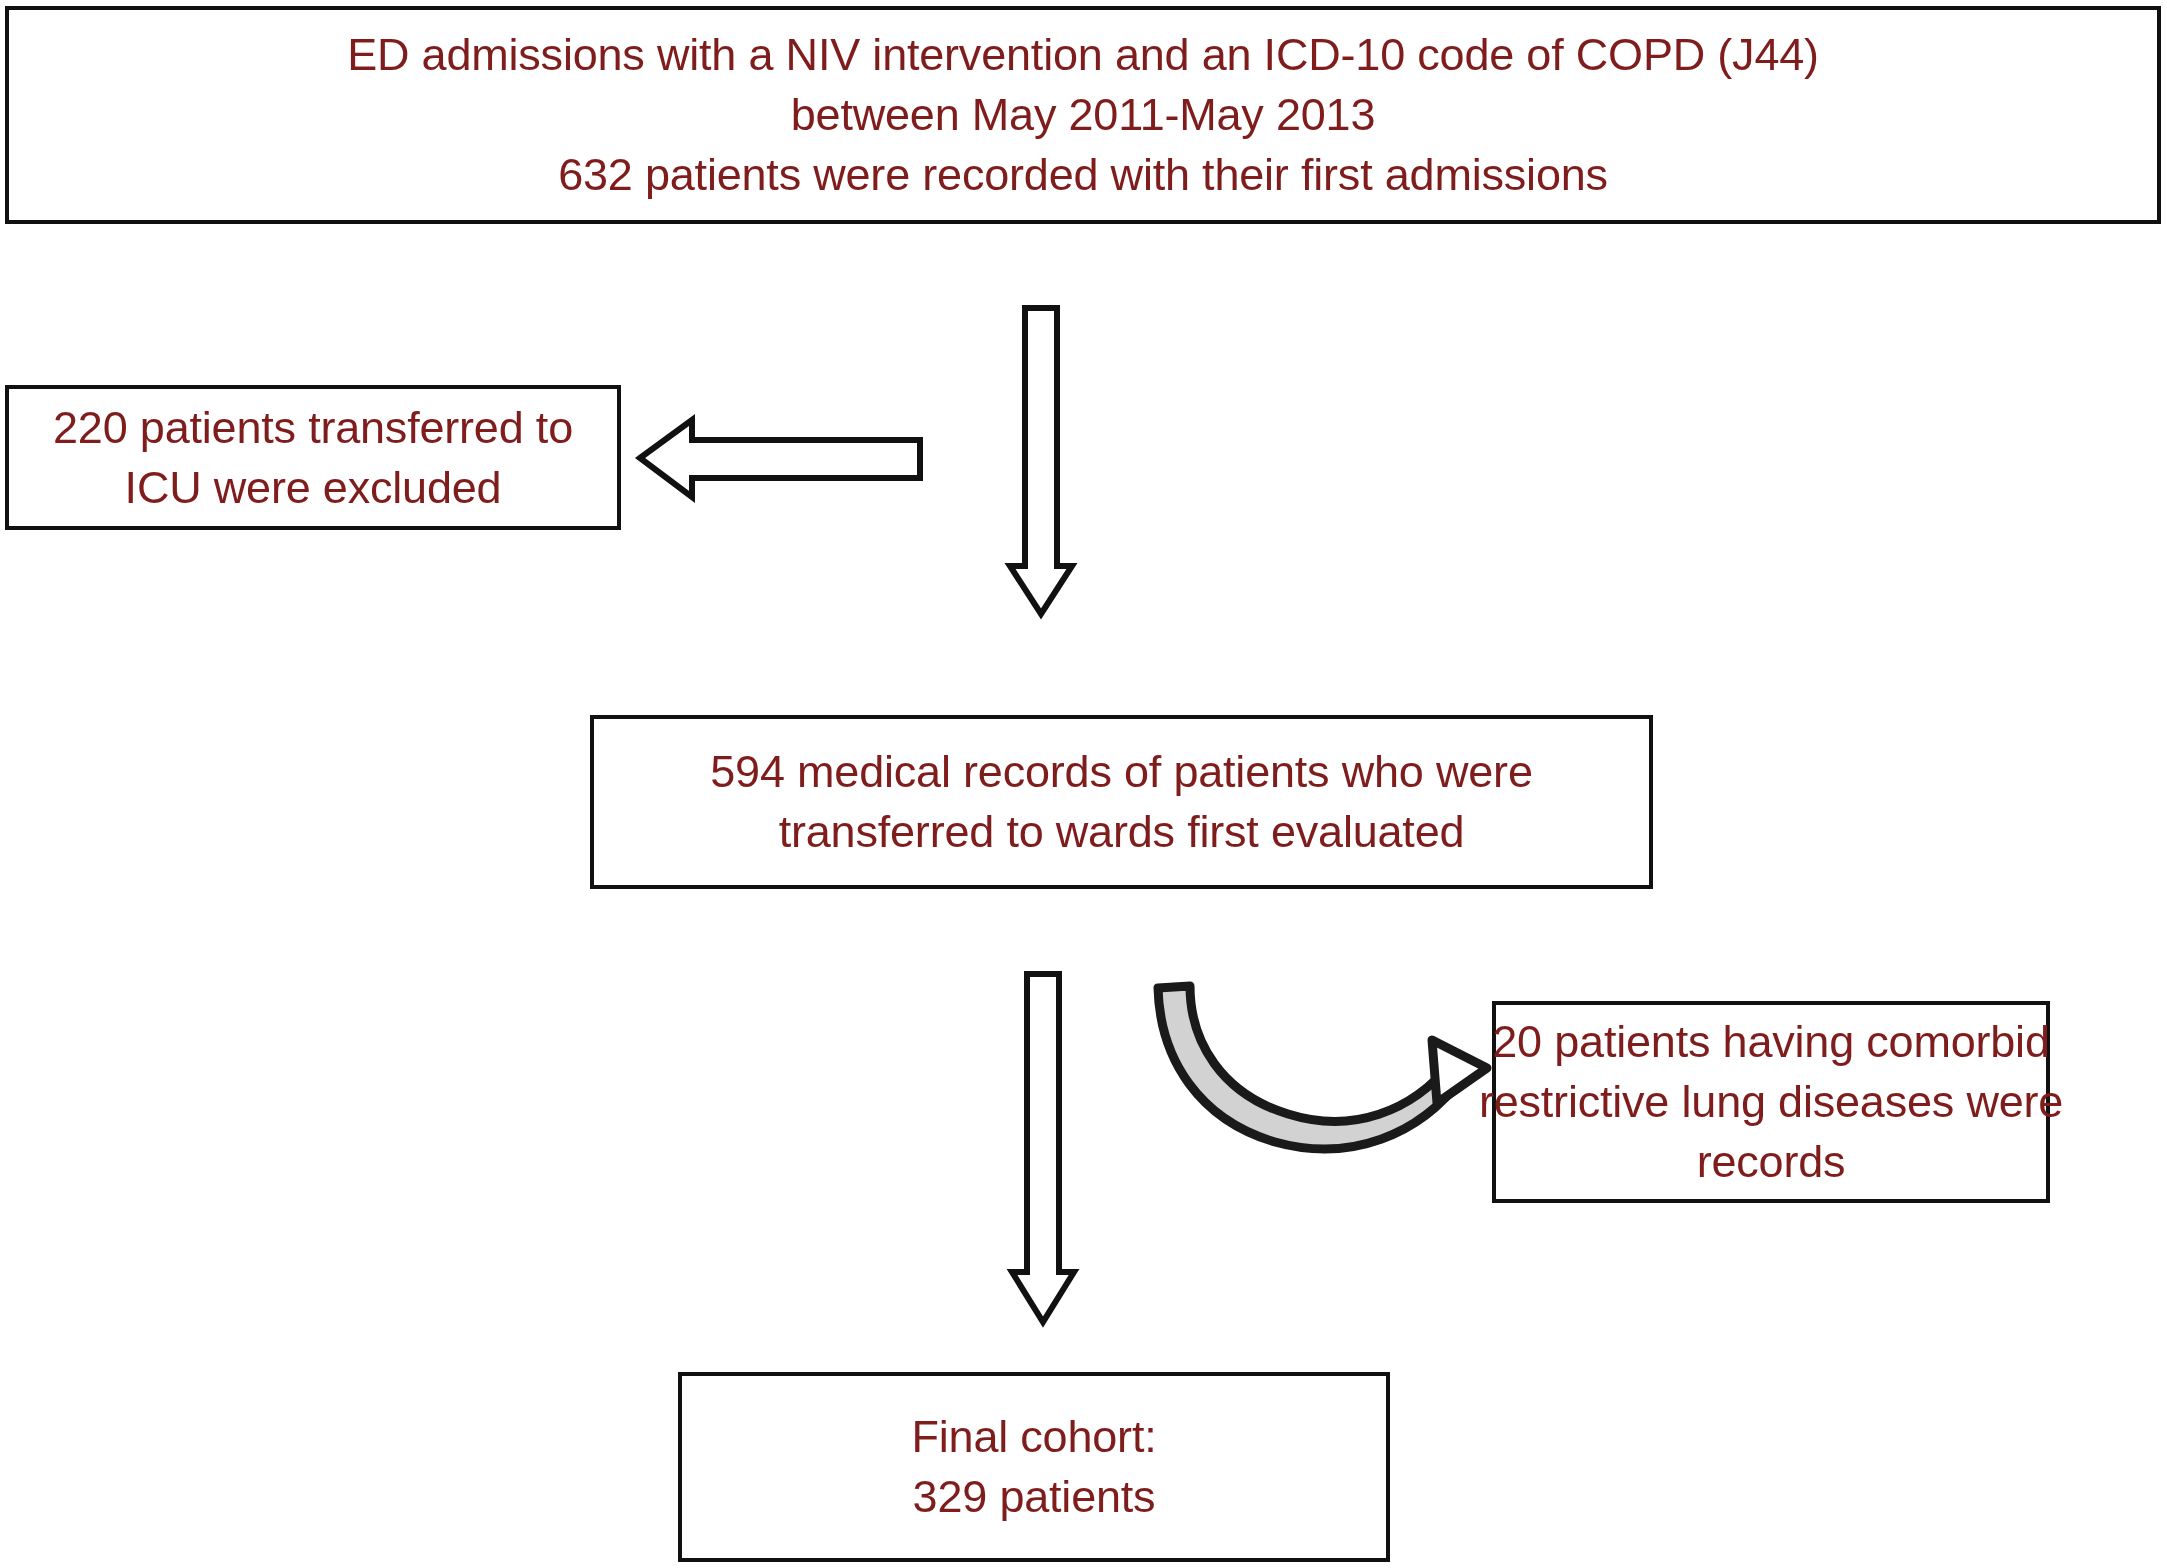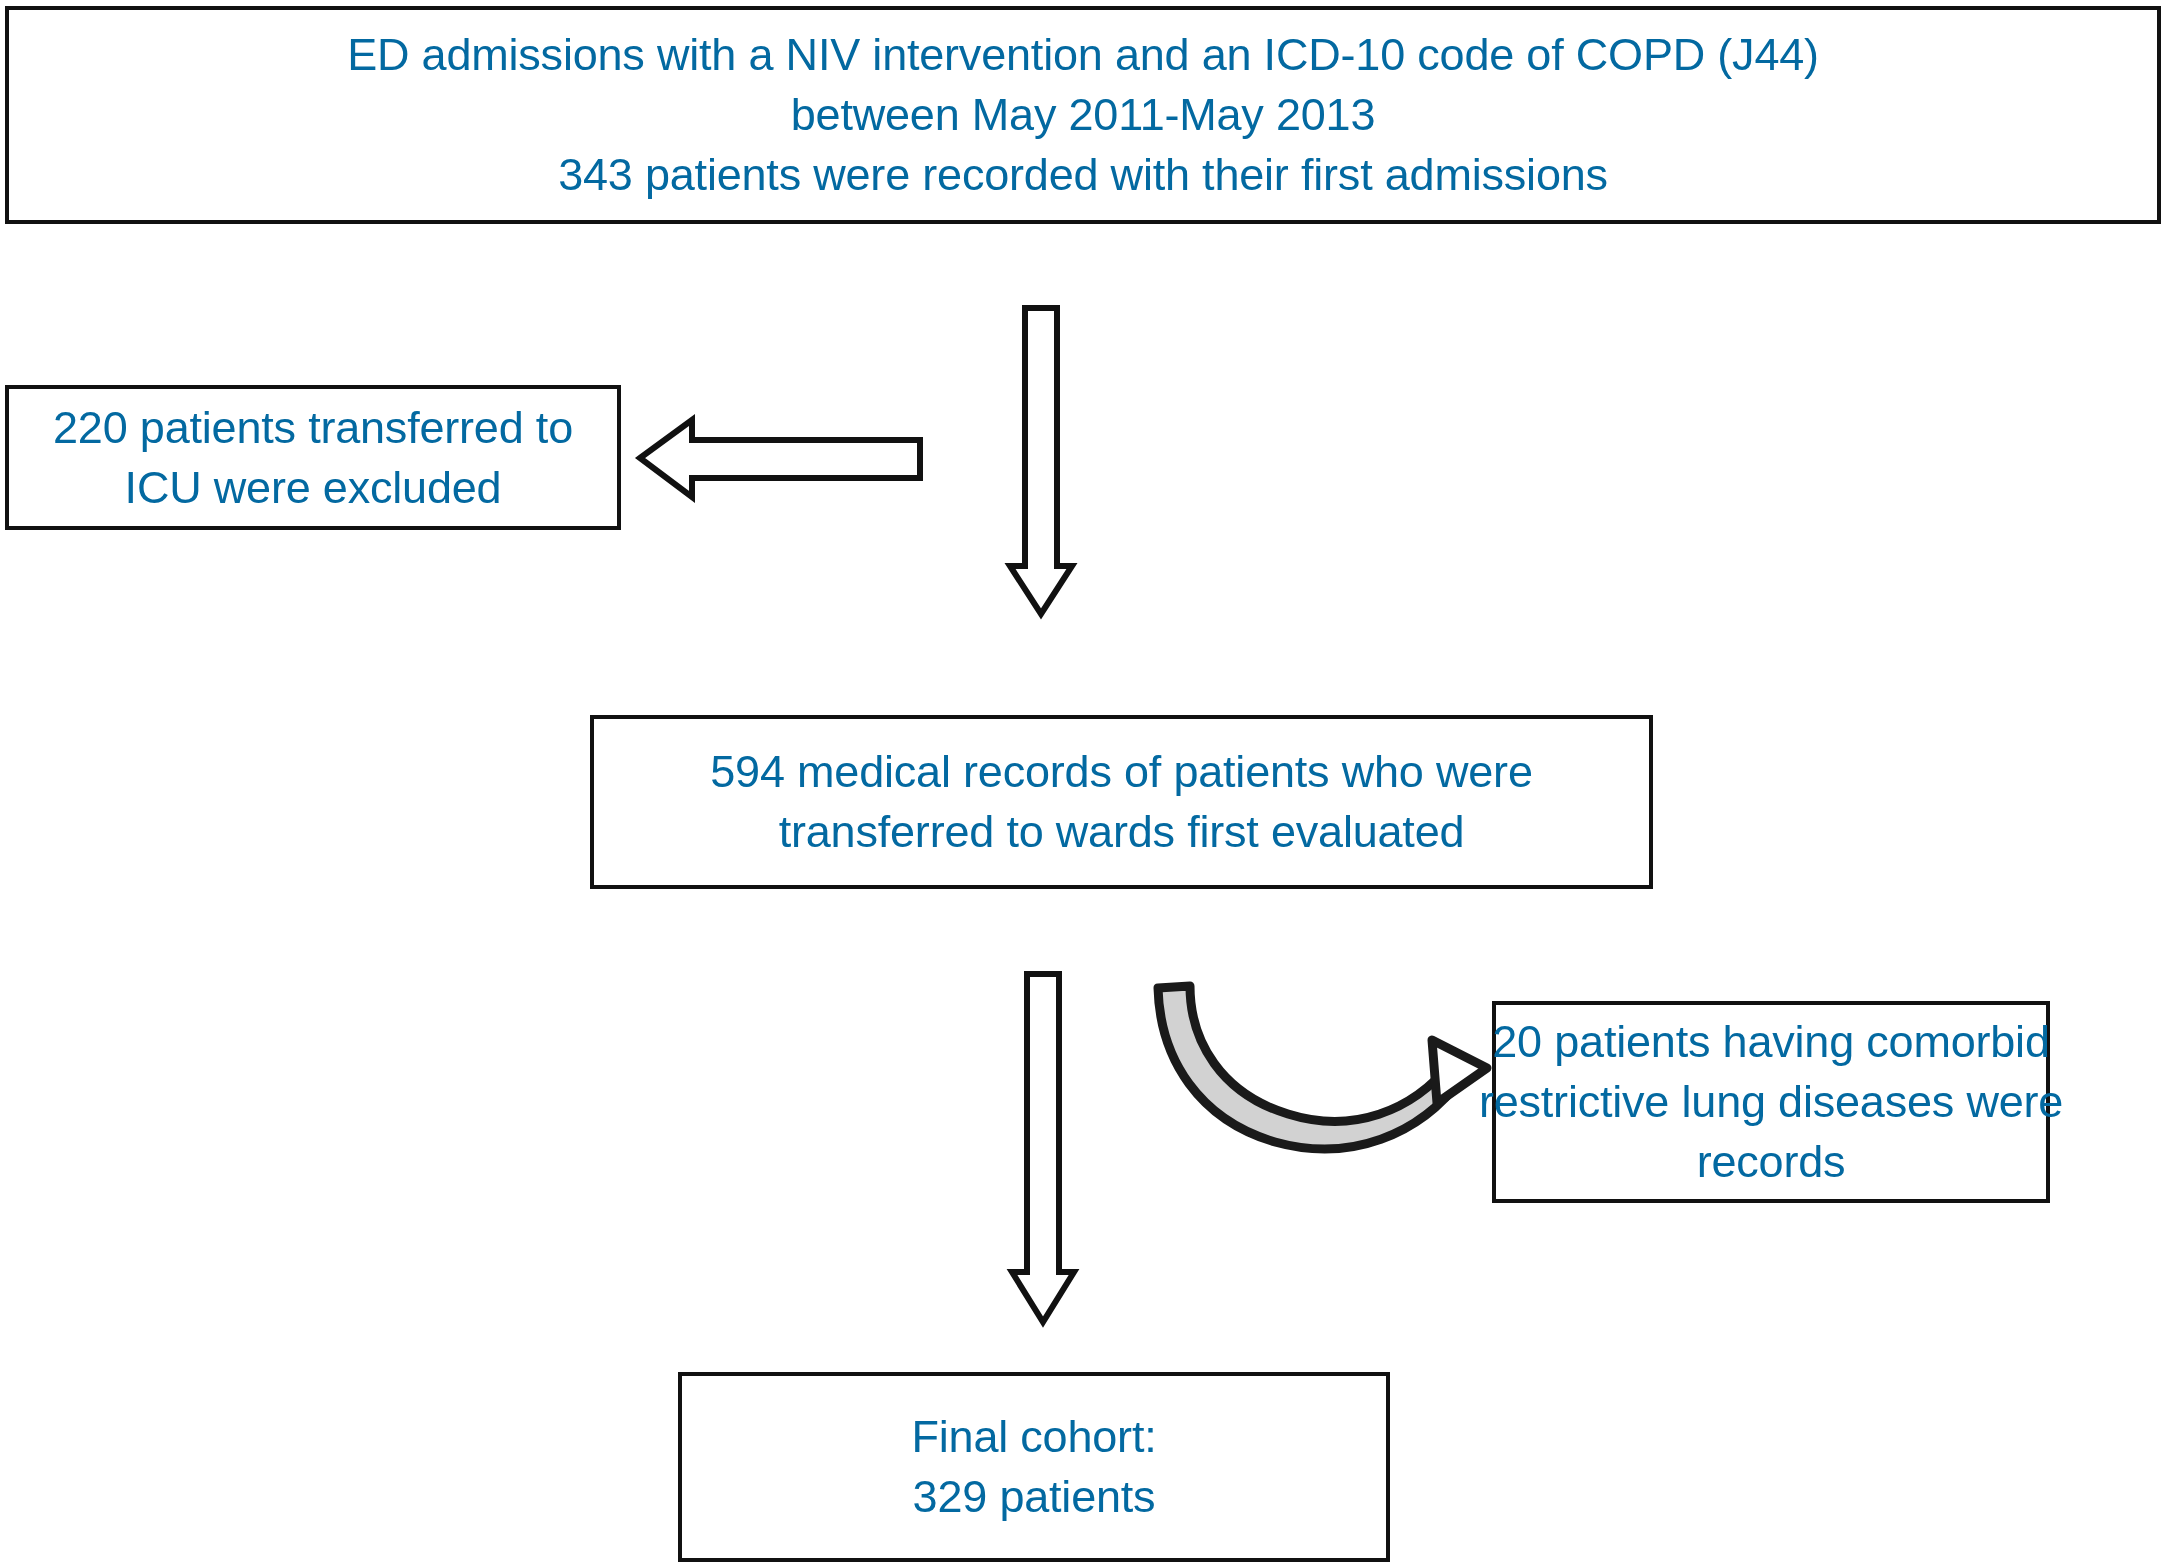--- a/index.html
+++ b/index.html
@@ -26,21 +26,21 @@
     box-sizing: border-box;
     border: 4px solid #111111;
     background: #ffffff;
     display: flex;
     flex-direction: column;
     align-items: center;
     justify-content: center;
     text-align: center;
     font-size: 45px;
     line-height: 60px;
-    color: #0369a1;
+    color: #7f1d1d;
     letter-spacing: -0.2px;
   }
   .flow-box .line {
     display: block;
     white-space: nowrap;
   }
 
   #box-cohort-start { left: 5px;    top: 6px;    width: 2156px; height: 218px; }
   #box-icu-excluded { left: 5px;    top: 385px;  width: 616px;  height: 145px; }
   #box-ward-records { left: 590px;  top: 715px;  width: 1063px; height: 174px; }
@@ -101,21 +101,21 @@
       <path class="curve-body-plain" d="M 1432,1040
                L 1487,1068
                L 1437,1103
                Z"></path>
     </g>
   </svg>
 
   <div class="flow-box" id="box-cohort-start">
     <span class="line">ED admissions with a NIV intervention and an ICD-10 code of COPD (J44)</span>
     <span class="line">between May 2011-May 2013</span>
-    <span class="line">343 patients were recorded with their first admissions</span>
+    <span class="line">632 patients were recorded with their first admissions</span>
   </div>
 
   <div class="flow-box" id="box-icu-excluded">
     <span class="line">220 patients transferred to</span>
     <span class="line">ICU were excluded</span>
   </div>
 
   <div class="flow-box" id="box-ward-records">
     <span class="line">594 medical records of patients who were</span>
     <span class="line">transferred to wards first evaluated</span>

